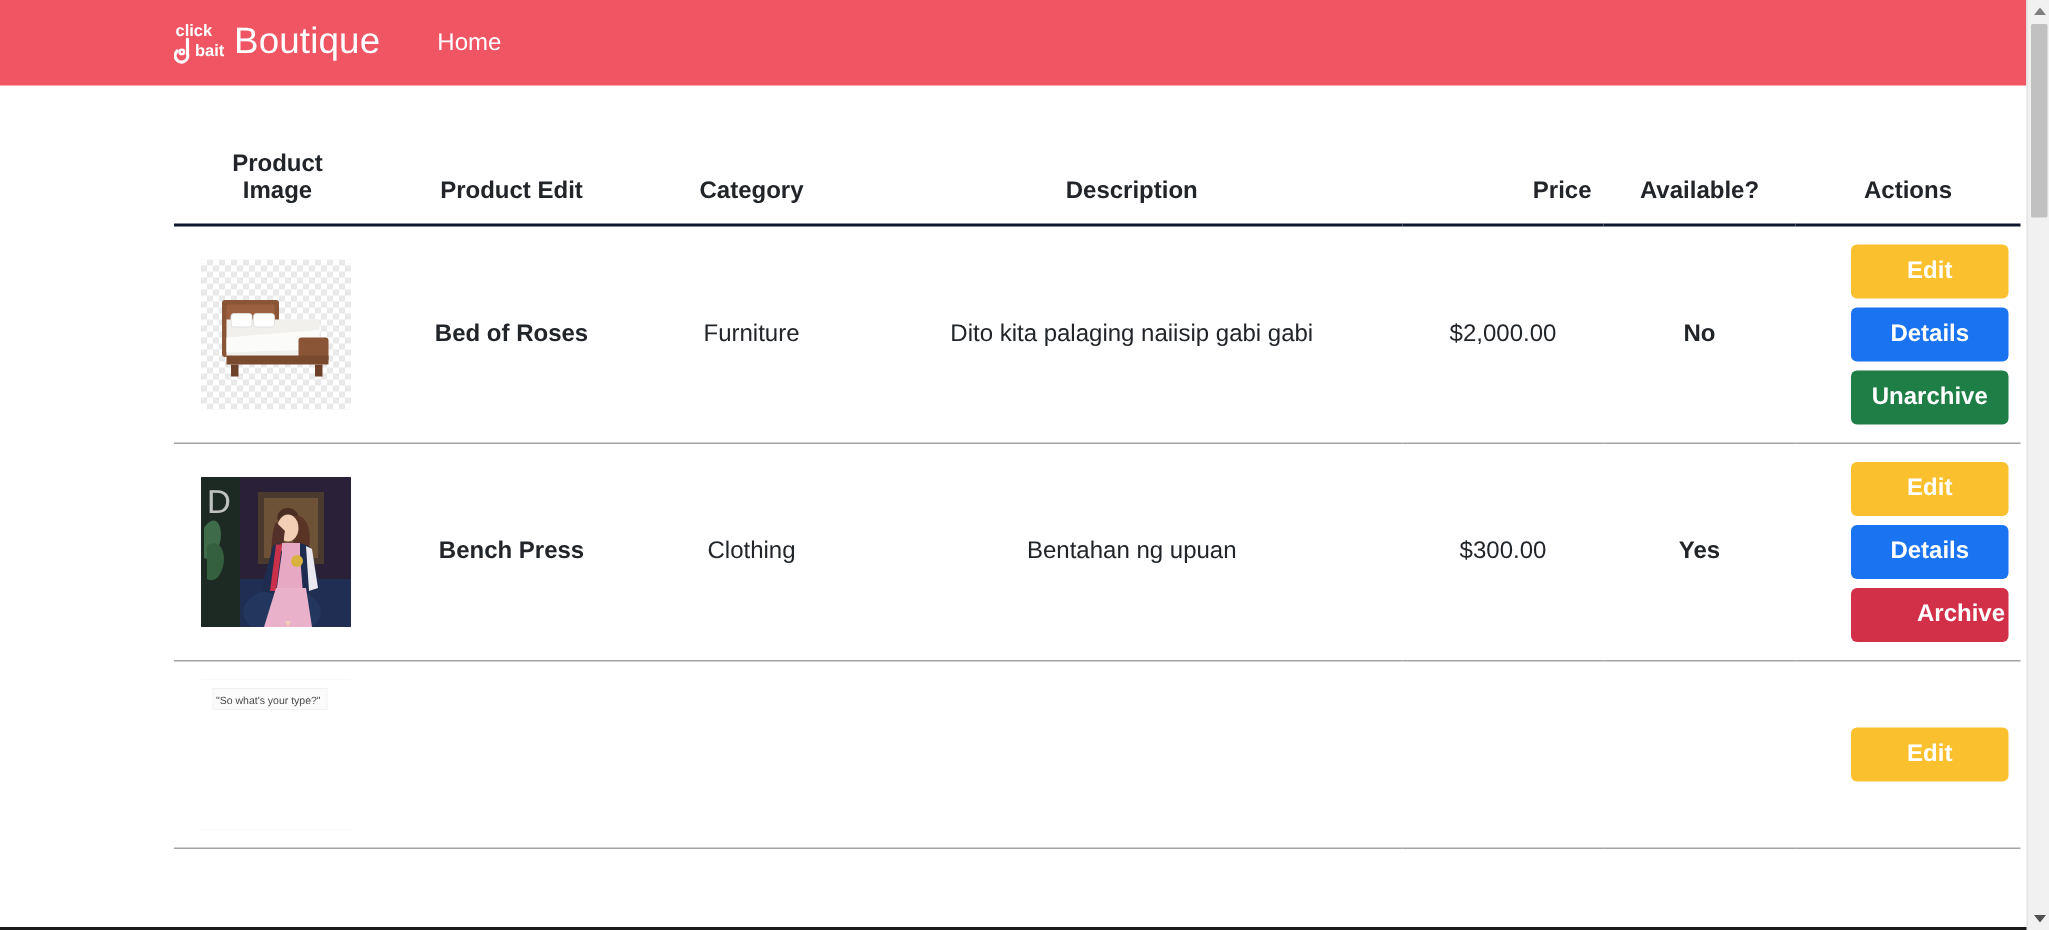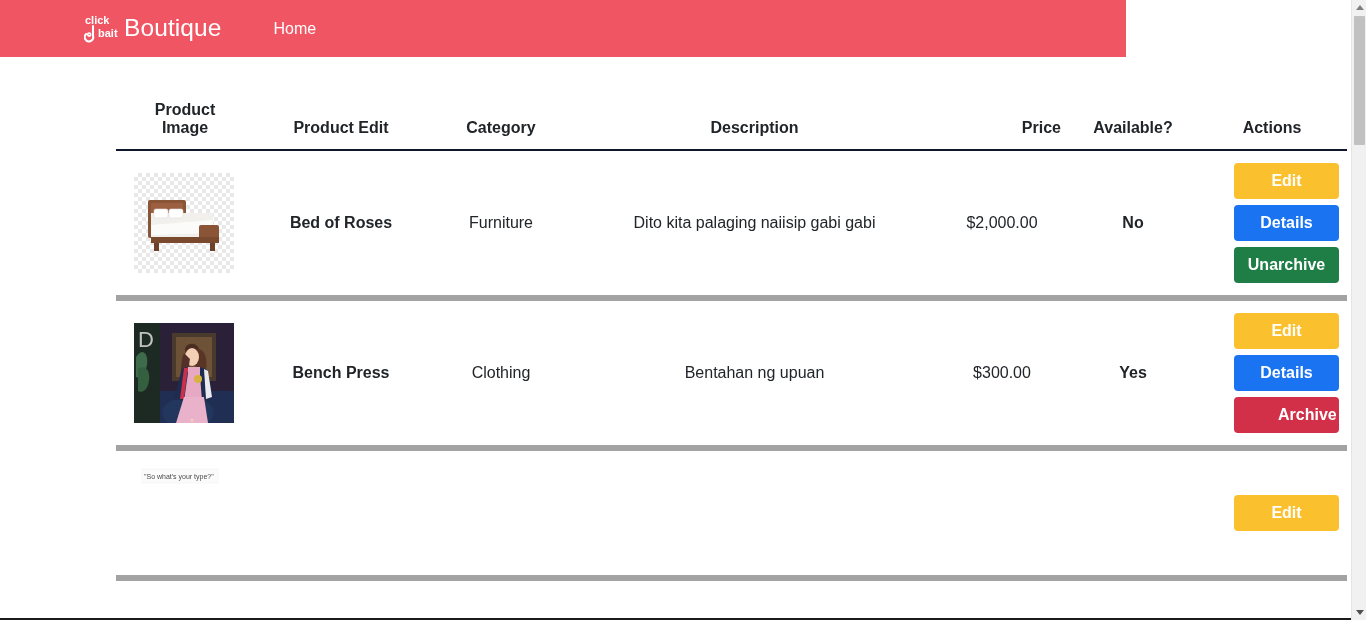--- a/index.html
+++ b/index.html
@@ -19,28 +19,27 @@
     width: 1366px;
     height: 620px;
     overflow: hidden;
     background: #ffffff;
   }
   
   .navbar {
     position: absolute;
     top: 0;
     left: 0;
-    width: 1126px;
+    width: 1351px;
     height: 57px;
     background: #ef5562;
     display: flex;
     align-items: center;
     box-sizing: border-box;
-    padding-left: 84px;
-    gap: 14px;
+    padding-left: 116px;
   }
   .brand {
     display: flex;
     align-items: center;
     text-decoration: none;
     white-space: nowrap;
   }
   .brand-logo {
     width: 38px;
     height: 34px;
@@ -126,21 +125,21 @@
   }
   th.col-img     { width: 122px; }
   th.col-name    { width: 158px; }
   th.col-cat     { width: 130px; }
   th.col-desc    { width: 345px; }
   th.col-price   { width: 118px; text-align: right !important; padding-right: 12px; }
   th.col-avail   { width: 112px; }
   th.col-actions { width: 134px; }
 
   table.product-table tbody td {
-    border-bottom: 6px solid #a3a3a3;
+    border-bottom: 1px solid #a3a3a3;
     padding: 12px 8px;
     font-size: 16px;
     vertical-align: middle;
     text-align: center;
     color: #212529;
   }
   td.cell-img { padding-left: 0; padding-right: 0; text-align: left; }
   td.cell-name { font-weight: bold; }
   td.cell-price { text-align: right; padding-right: 12px; }
   td.cell-avail { font-weight: bold; }

